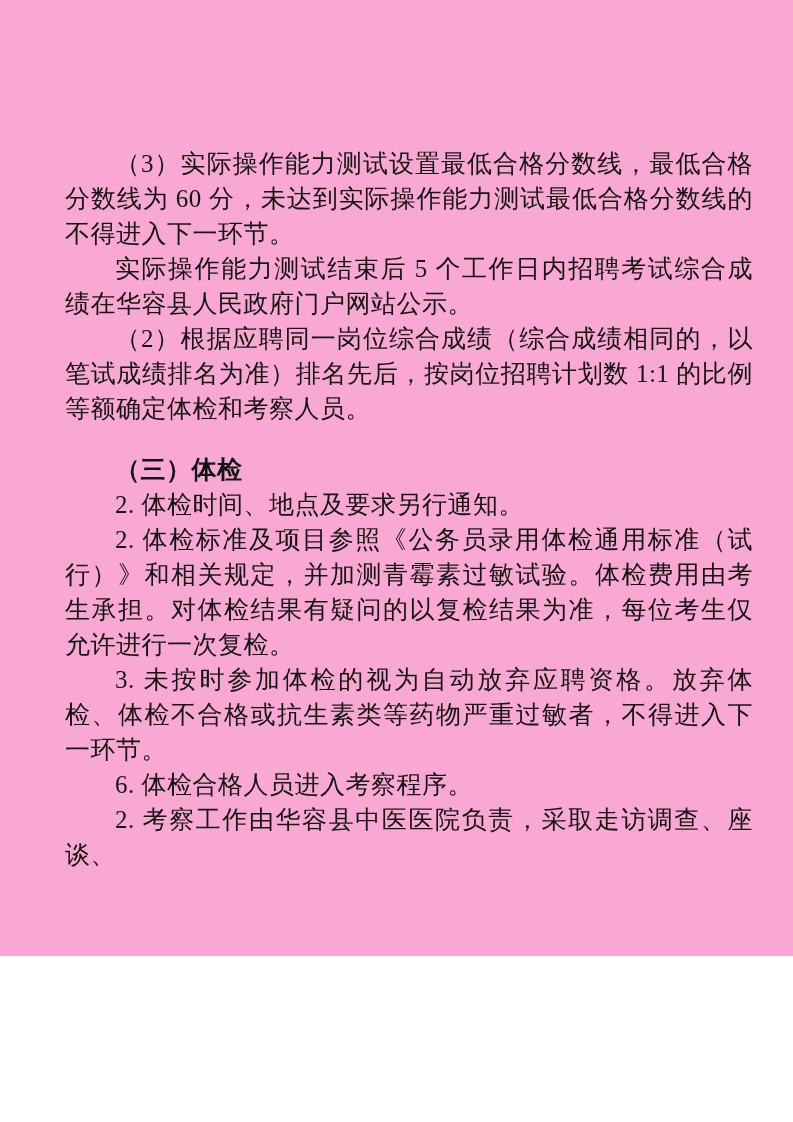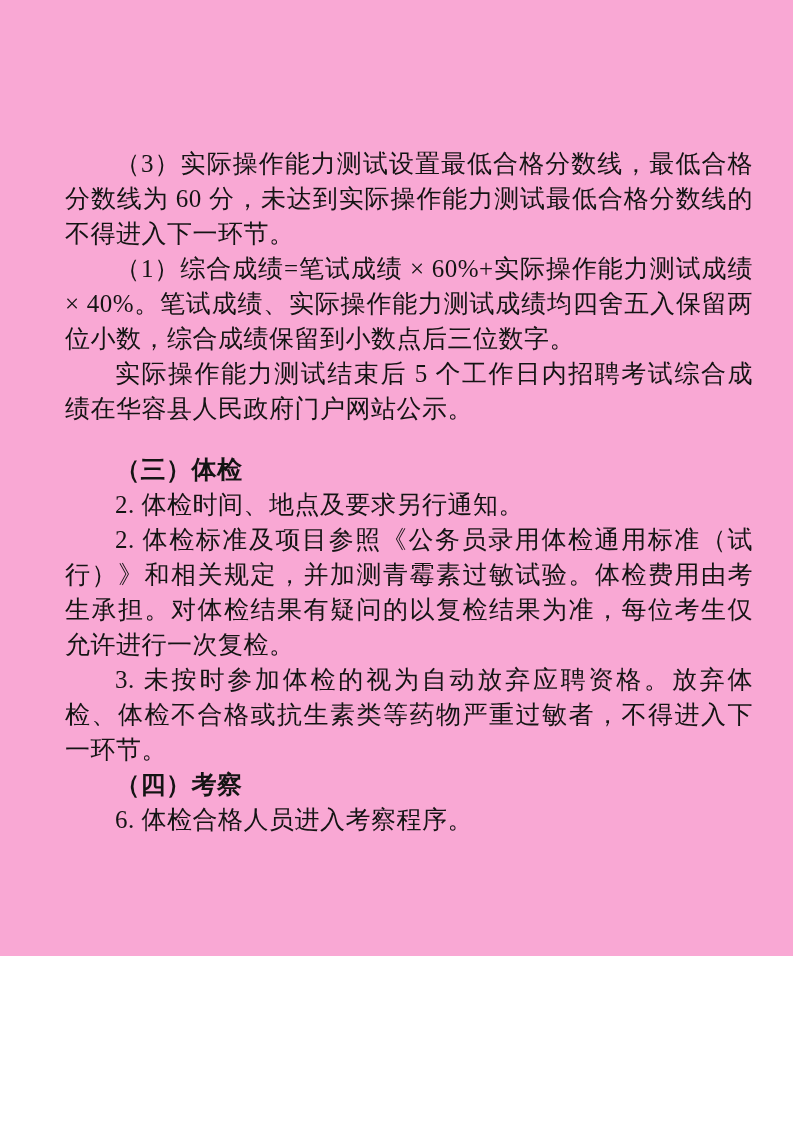--- a/index.html
+++ b/index.html
@@ -42,23 +42,23 @@
     font-size:21px;
     color:#222222;
   }
 </style>
 </head>
 <body>
 
 <div class="page">
   <div class="content" id="doc-body">
       <p class="body">（3）实际操作能力测试设置最低合格分数线，最低合格分数线为 60 分，未达到实际操作能力测试最低合格分数线的不得进入下一环节。</p>
-      <p class="body">（1）综合成绩=笔试成绩 × 60%+实际操作能力测试成绩 × 40%。笔试成绩、实际操作能力测试成绩均四舍五入保留两位小数，综合成绩保留到小数点后三位数字。</p>
       <p class="body">实际操作能力测试结束后 5 个工作日内招聘考试综合成绩在华容县人民政府门户网站公示。</p>
+      <p class="body">（2）根据应聘同一岗位综合成绩（综合成绩相同的，以笔试成绩排名为准）排名先后，按岗位招聘计划数 1:1 的比例等额确定体检和考察人员。</p>
       <p class="heading gap">（三）体检</p>
       <p class="body">2. 体检时间、地点及要求另行通知。</p>
       <p class="body">2. 体检标准及项目参照《公务员录用体检通用标准（试行）》和相关规定，并加测青霉素过敏试验。体检费用由考生承担。对体检结果有疑问的以复检结果为准，每位考生仅允许进行一次复检。</p>
       <p class="body">3. 未按时参加体检的视为自动放弃应聘资格。放弃体检、体检不合格或抗生素类等药物严重过敏者，不得进入下一环节。</p>
-      <p class="heading">（四）考察</p>
       <p class="body">6. 体检合格人员进入考察程序。</p>
+      <p class="body">2. 考察工作由华容县中医医院负责，采取走访调查、座谈、</p>
     </div>
   <div class="page-number">5</div>
 </div>
 
 </body></html>

